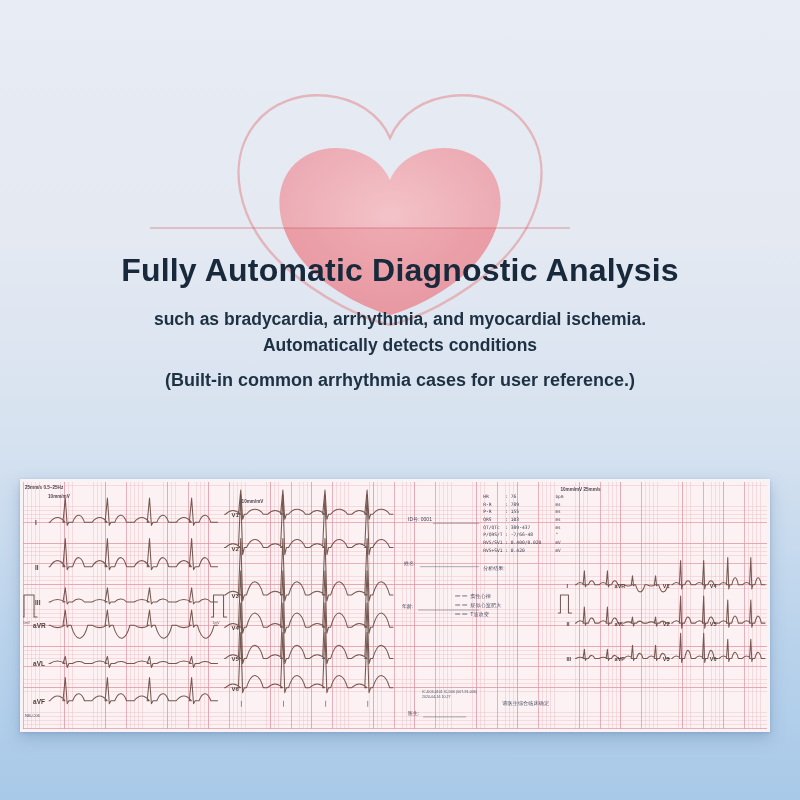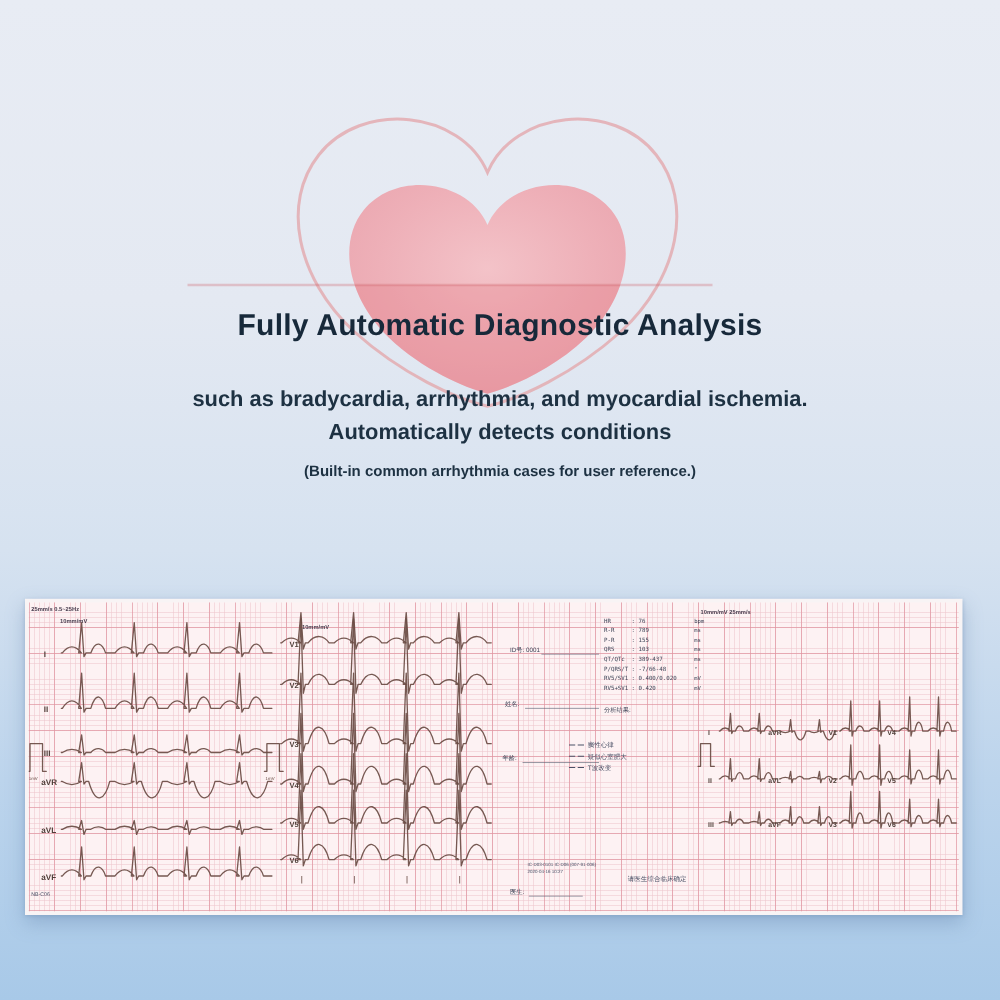--- a/index.html
+++ b/index.html
@@ -1,25 +1,25 @@
 <!DOCTYPE html>
 <html><head>
 <meta charset="utf-8">
 <style>
   html,body{margin:0;padding:0;background:#dfe5ee;}
   .page{position:relative;width:800px;height:800px;overflow:hidden;
     font-family:"Liberation Sans",sans-serif;
     background:linear-gradient(180deg,#e8ecf4 0%,#e4e9f2 30%,#d6e2f0 55%,#bcd4ec 78%,#a8c9e8 100%);}
   .heart-svg{position:absolute;left:193px;top:76px;width:394px;height:252px;overflow:visible;}
   .title{position:absolute;top:231px;left:0;right:0;text-align:center;
-    font-size:24px;font-weight:bold;color:#17293a;letter-spacing:.2px;}
+    font-size:32px;font-weight:bold;color:#17293a;letter-spacing:.2px;}
   .sub{position:absolute;top:306px;left:0;right:0;text-align:center;
     font-size:17.5px;font-weight:bold;color:#1d3142;line-height:26px;}
   .note{position:absolute;top:370px;left:0;right:0;text-align:center;
-    font-size:12px;font-weight:bold;color:#1d3142;}
+    font-size:18px;font-weight:bold;color:#1d3142;}
   .ecg-strip{position:absolute;left:20px;top:479px;width:750px;height:253px;
     background:#f8f4f5;padding:3px;box-sizing:border-box;
     box-shadow:0 6px 14px rgba(96,128,168,.38),0 1px 3px rgba(96,128,168,.3);}
   .paper{position:relative;width:100%;height:100%;background-color:#fdf2f3;
     background-image:
       repeating-linear-gradient(90deg,rgba(224,148,160,.70) 0,rgba(224,148,160,.70) .7px,transparent .7px,transparent 20.6px),
       repeating-linear-gradient(0deg,rgba(224,148,160,.70) 0,rgba(224,148,160,.70) .7px,transparent .7px,transparent 20.6px),
       repeating-linear-gradient(90deg,rgba(238,198,205,.55) 0,rgba(238,198,205,.55) .5px,transparent .5px,transparent 4.12px),
       repeating-linear-gradient(0deg,rgba(238,198,205,.55) 0,rgba(238,198,205,.55) .5px,transparent .5px,transparent 4.12px);}
   #ecg-svg{position:absolute;left:0;top:0;width:100%;height:100%;}

